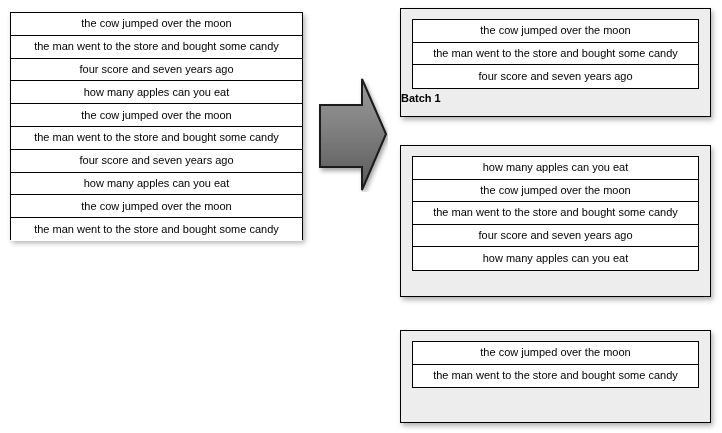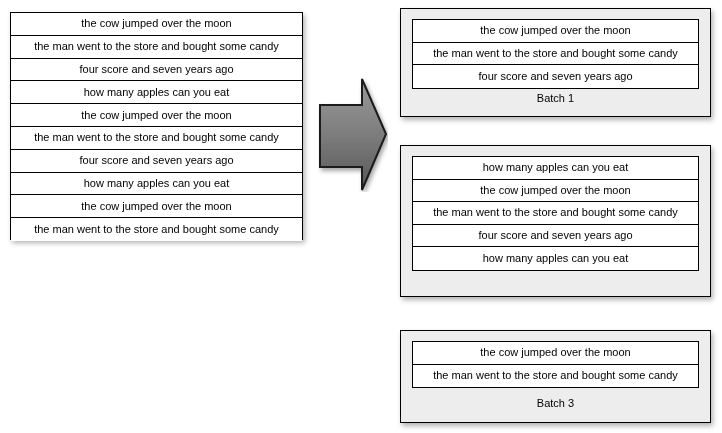--- a/index.html
+++ b/index.html
@@ -68,23 +68,23 @@
     position: absolute;
     left: 11px;
     top: 10px;
     right: 11px;
     width: auto;
   }
   .batch-label {
     position: absolute;
     left: 0;
     right: 0;
-    text-align: center;
+    text-align: left;
     font-size: 11px;
-    font-weight: normal;
+    font-weight: bold;
     color: #000000;
     line-height: 1;
   }
 
   #batch-1 { left: 400px; top: 8px;   width: 311px; height: 109px; }
   #batch-2 { left: 400px; top: 145px; width: 311px; height: 152px; }
   #batch-3 { left: 400px; top: 330px; width: 311px; height: 93px; }
 
   #batch-1 .list-row,
   #batch-2 .list-row,
@@ -143,14 +143,13 @@
     <div class="list-row">four score and seven years ago</div>
     <div class="list-row">how many apples can you eat</div>
   </div>
 </div>
 
 <div class="batch-panel" id="batch-3">
   <div class="list-table">
     <div class="list-row">the cow jumped over the moon</div>
     <div class="list-row">the man went to the store and bought some candy</div>
   </div>
-  <div class="batch-label" id="batch-3-label">Batch 3</div>
 </div>
 
 </body></html>

